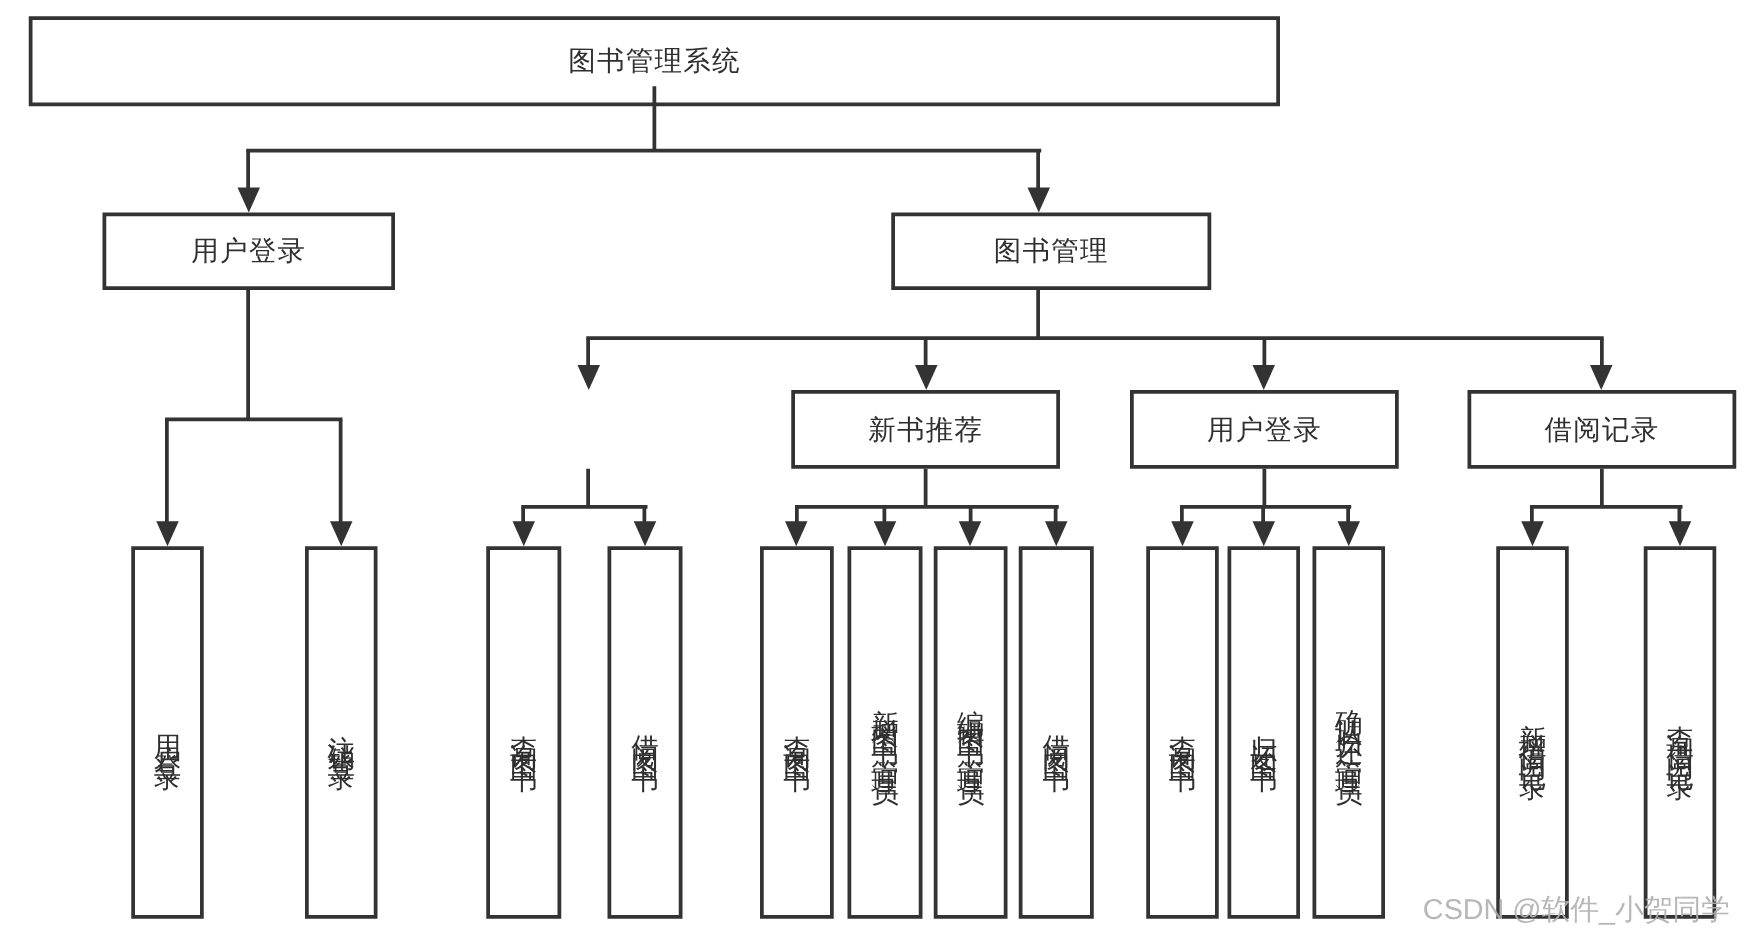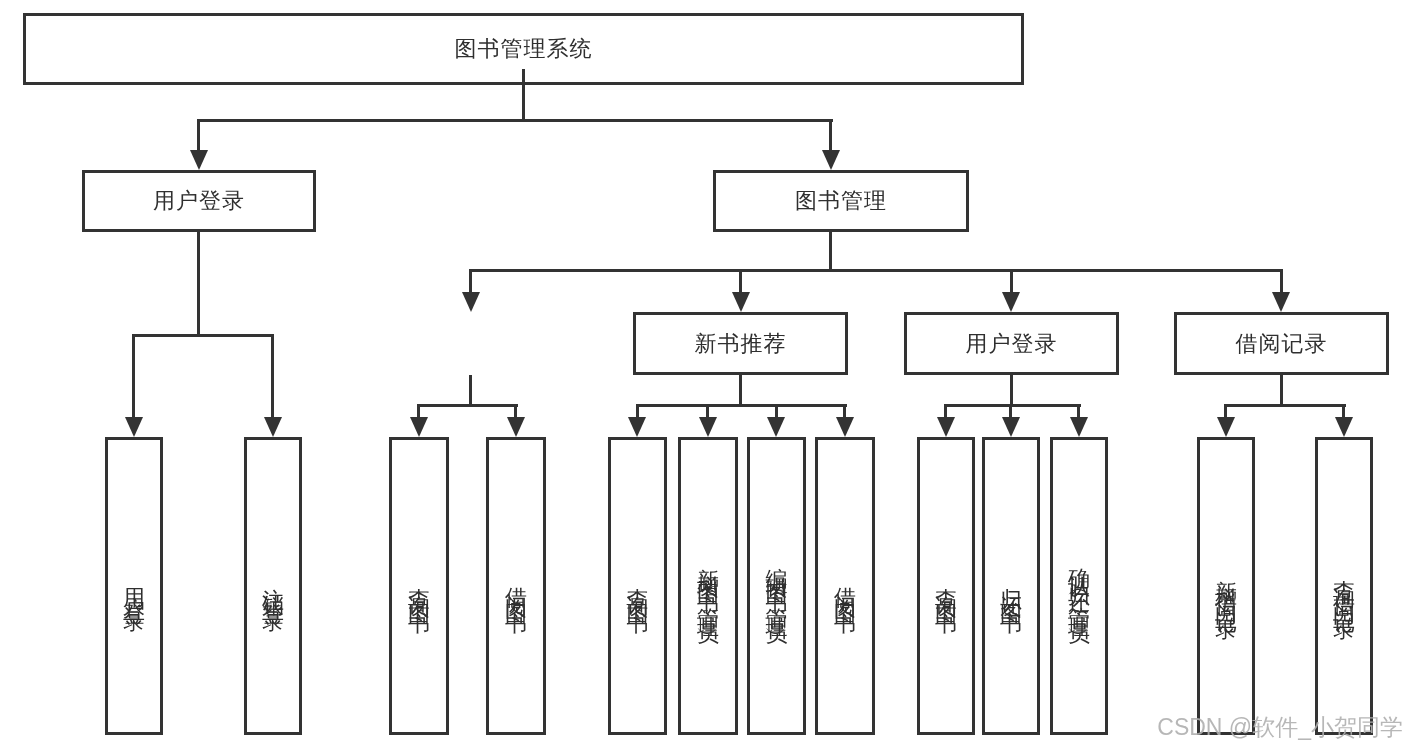--- a/index.html
+++ b/index.html
@@ -40,21 +40,21 @@
   .vline{position:absolute;width:3px;background:var(--line);}
   .hline{position:absolute;height:3px;background:var(--line);}
   .arrow{
     position:absolute;width:0;height:0;
     border-left:9px solid transparent;
     border-right:9px solid transparent;
     border-top:20px solid var(--line);
   }
   .watermark{
     position:absolute;
-    right:2px;bottom:4px;
+    right:21px;bottom:4px;
     font-size:23px;
     color:var(--wm);
     opacity:0.9;
     white-space:nowrap;
     pointer-events:none;
     z-index:5;
   }
 </style>
 </head>
 <body>

